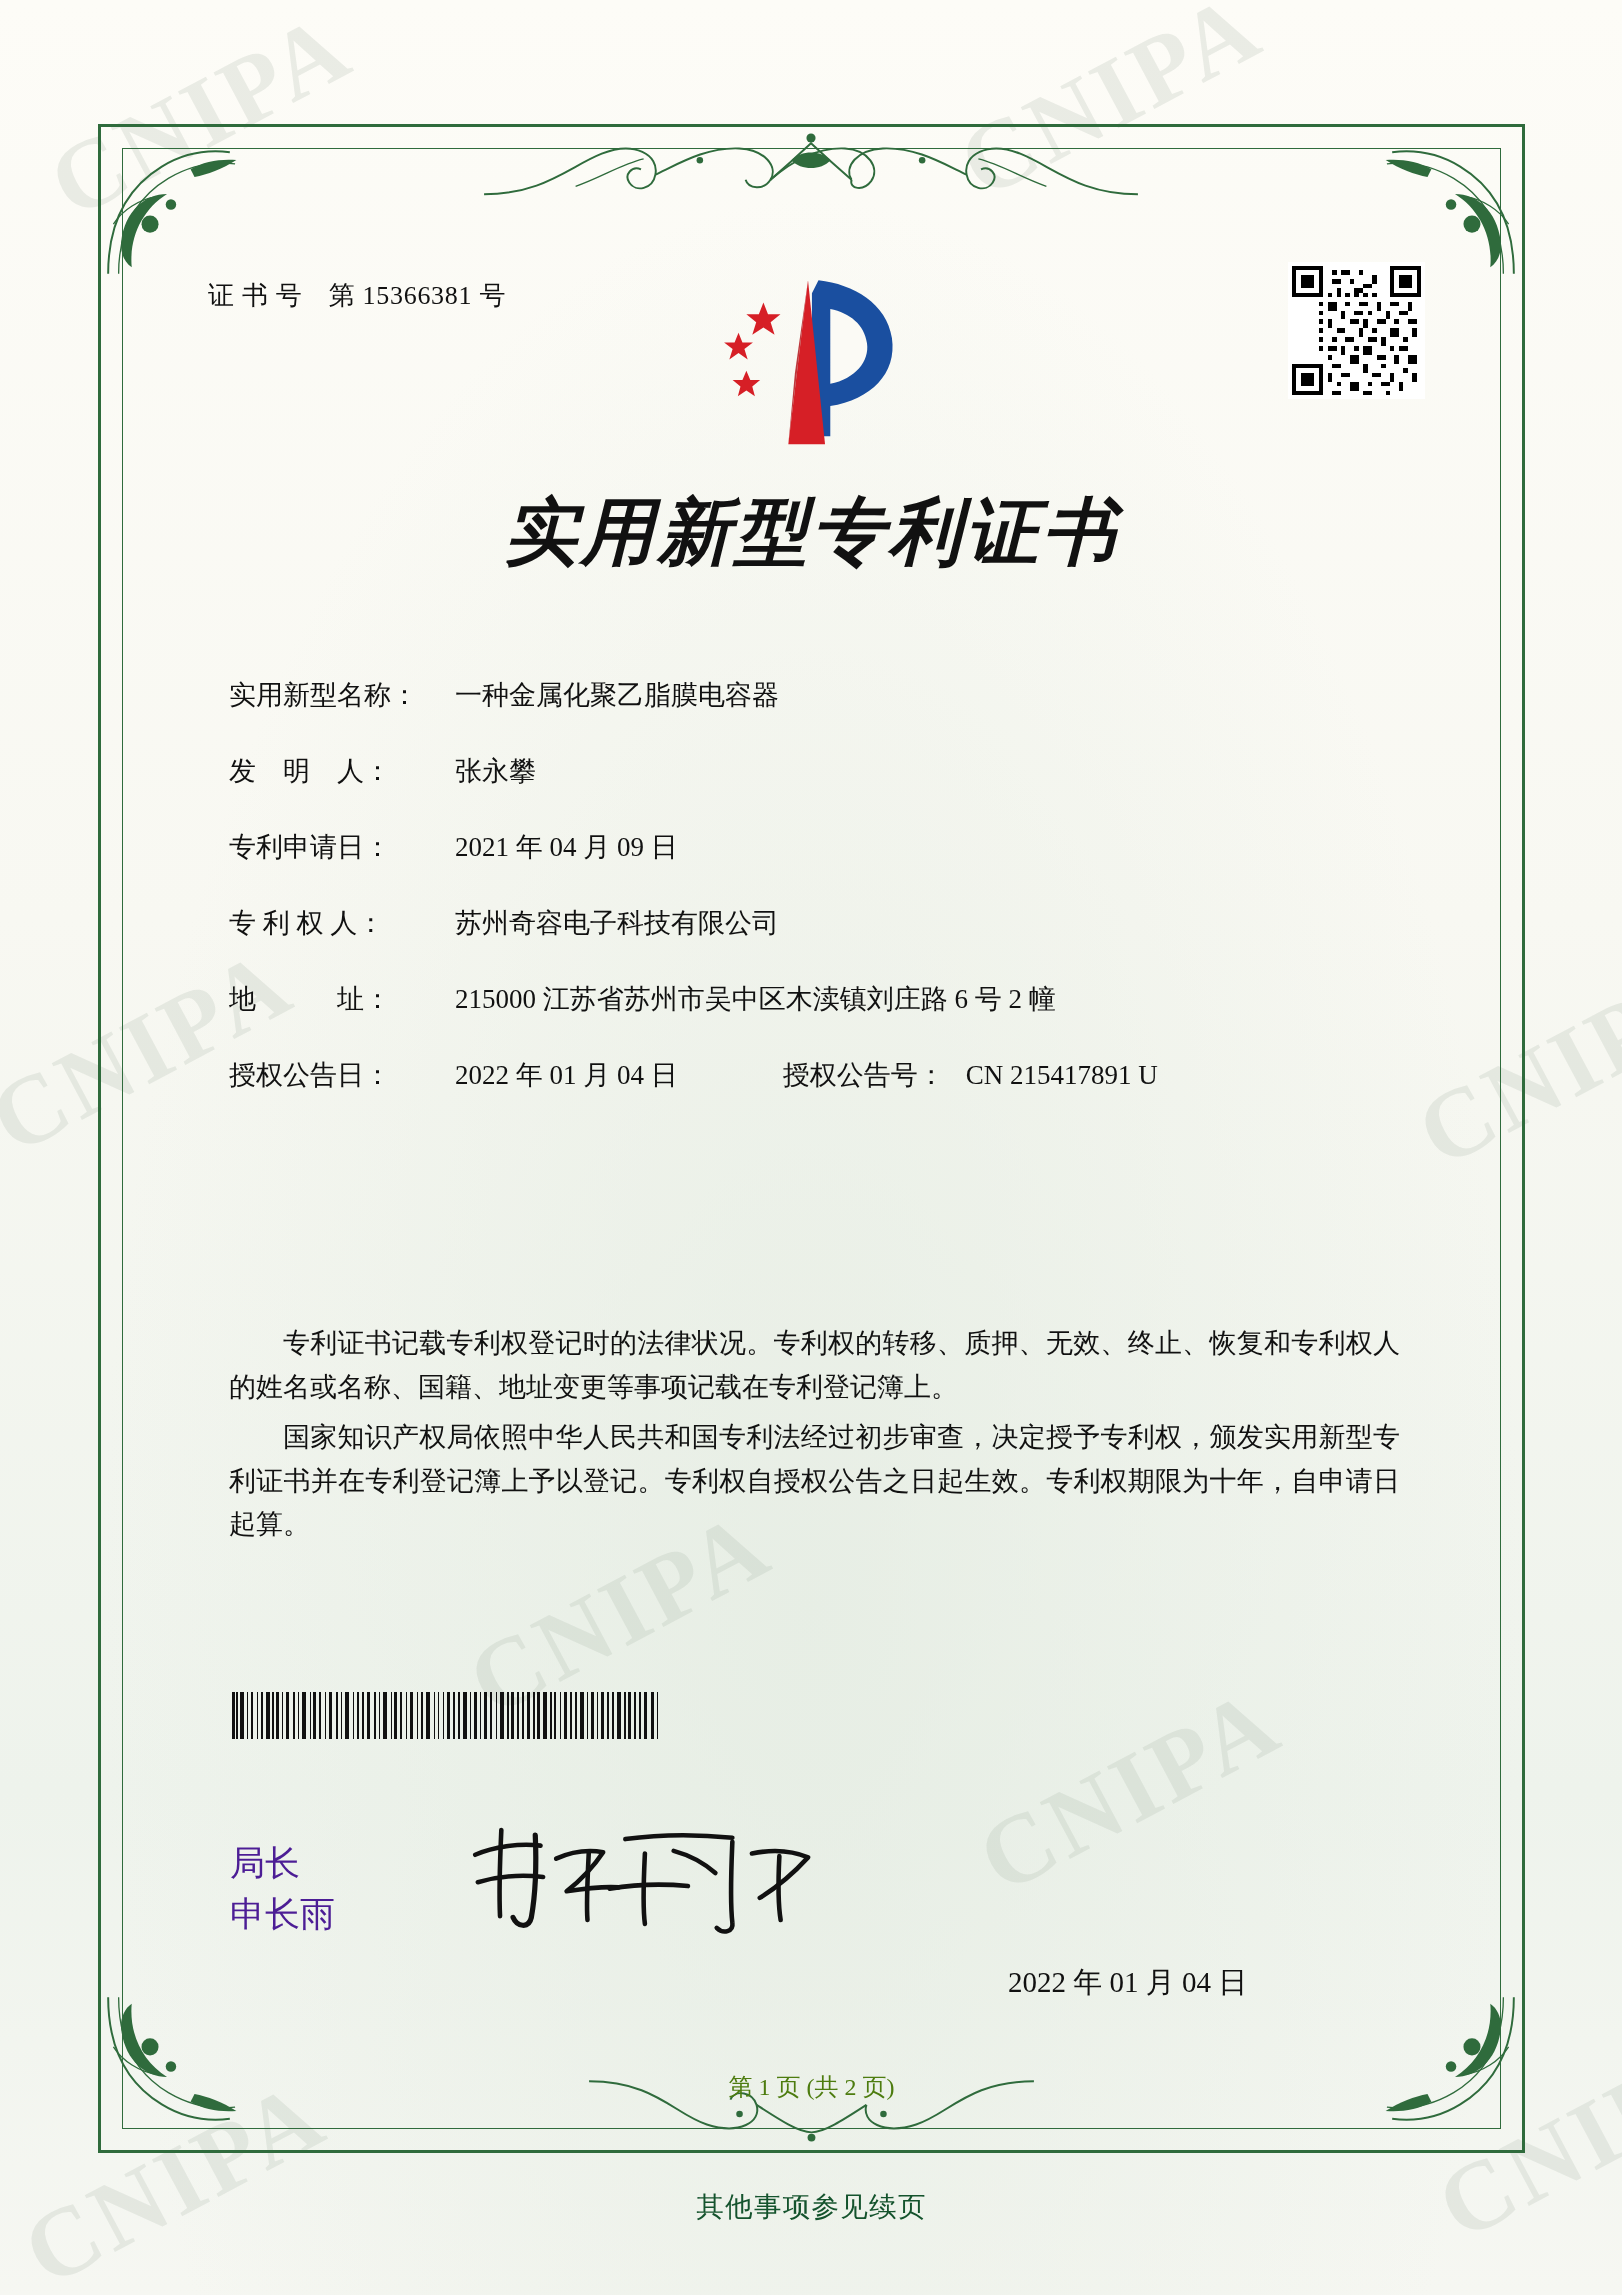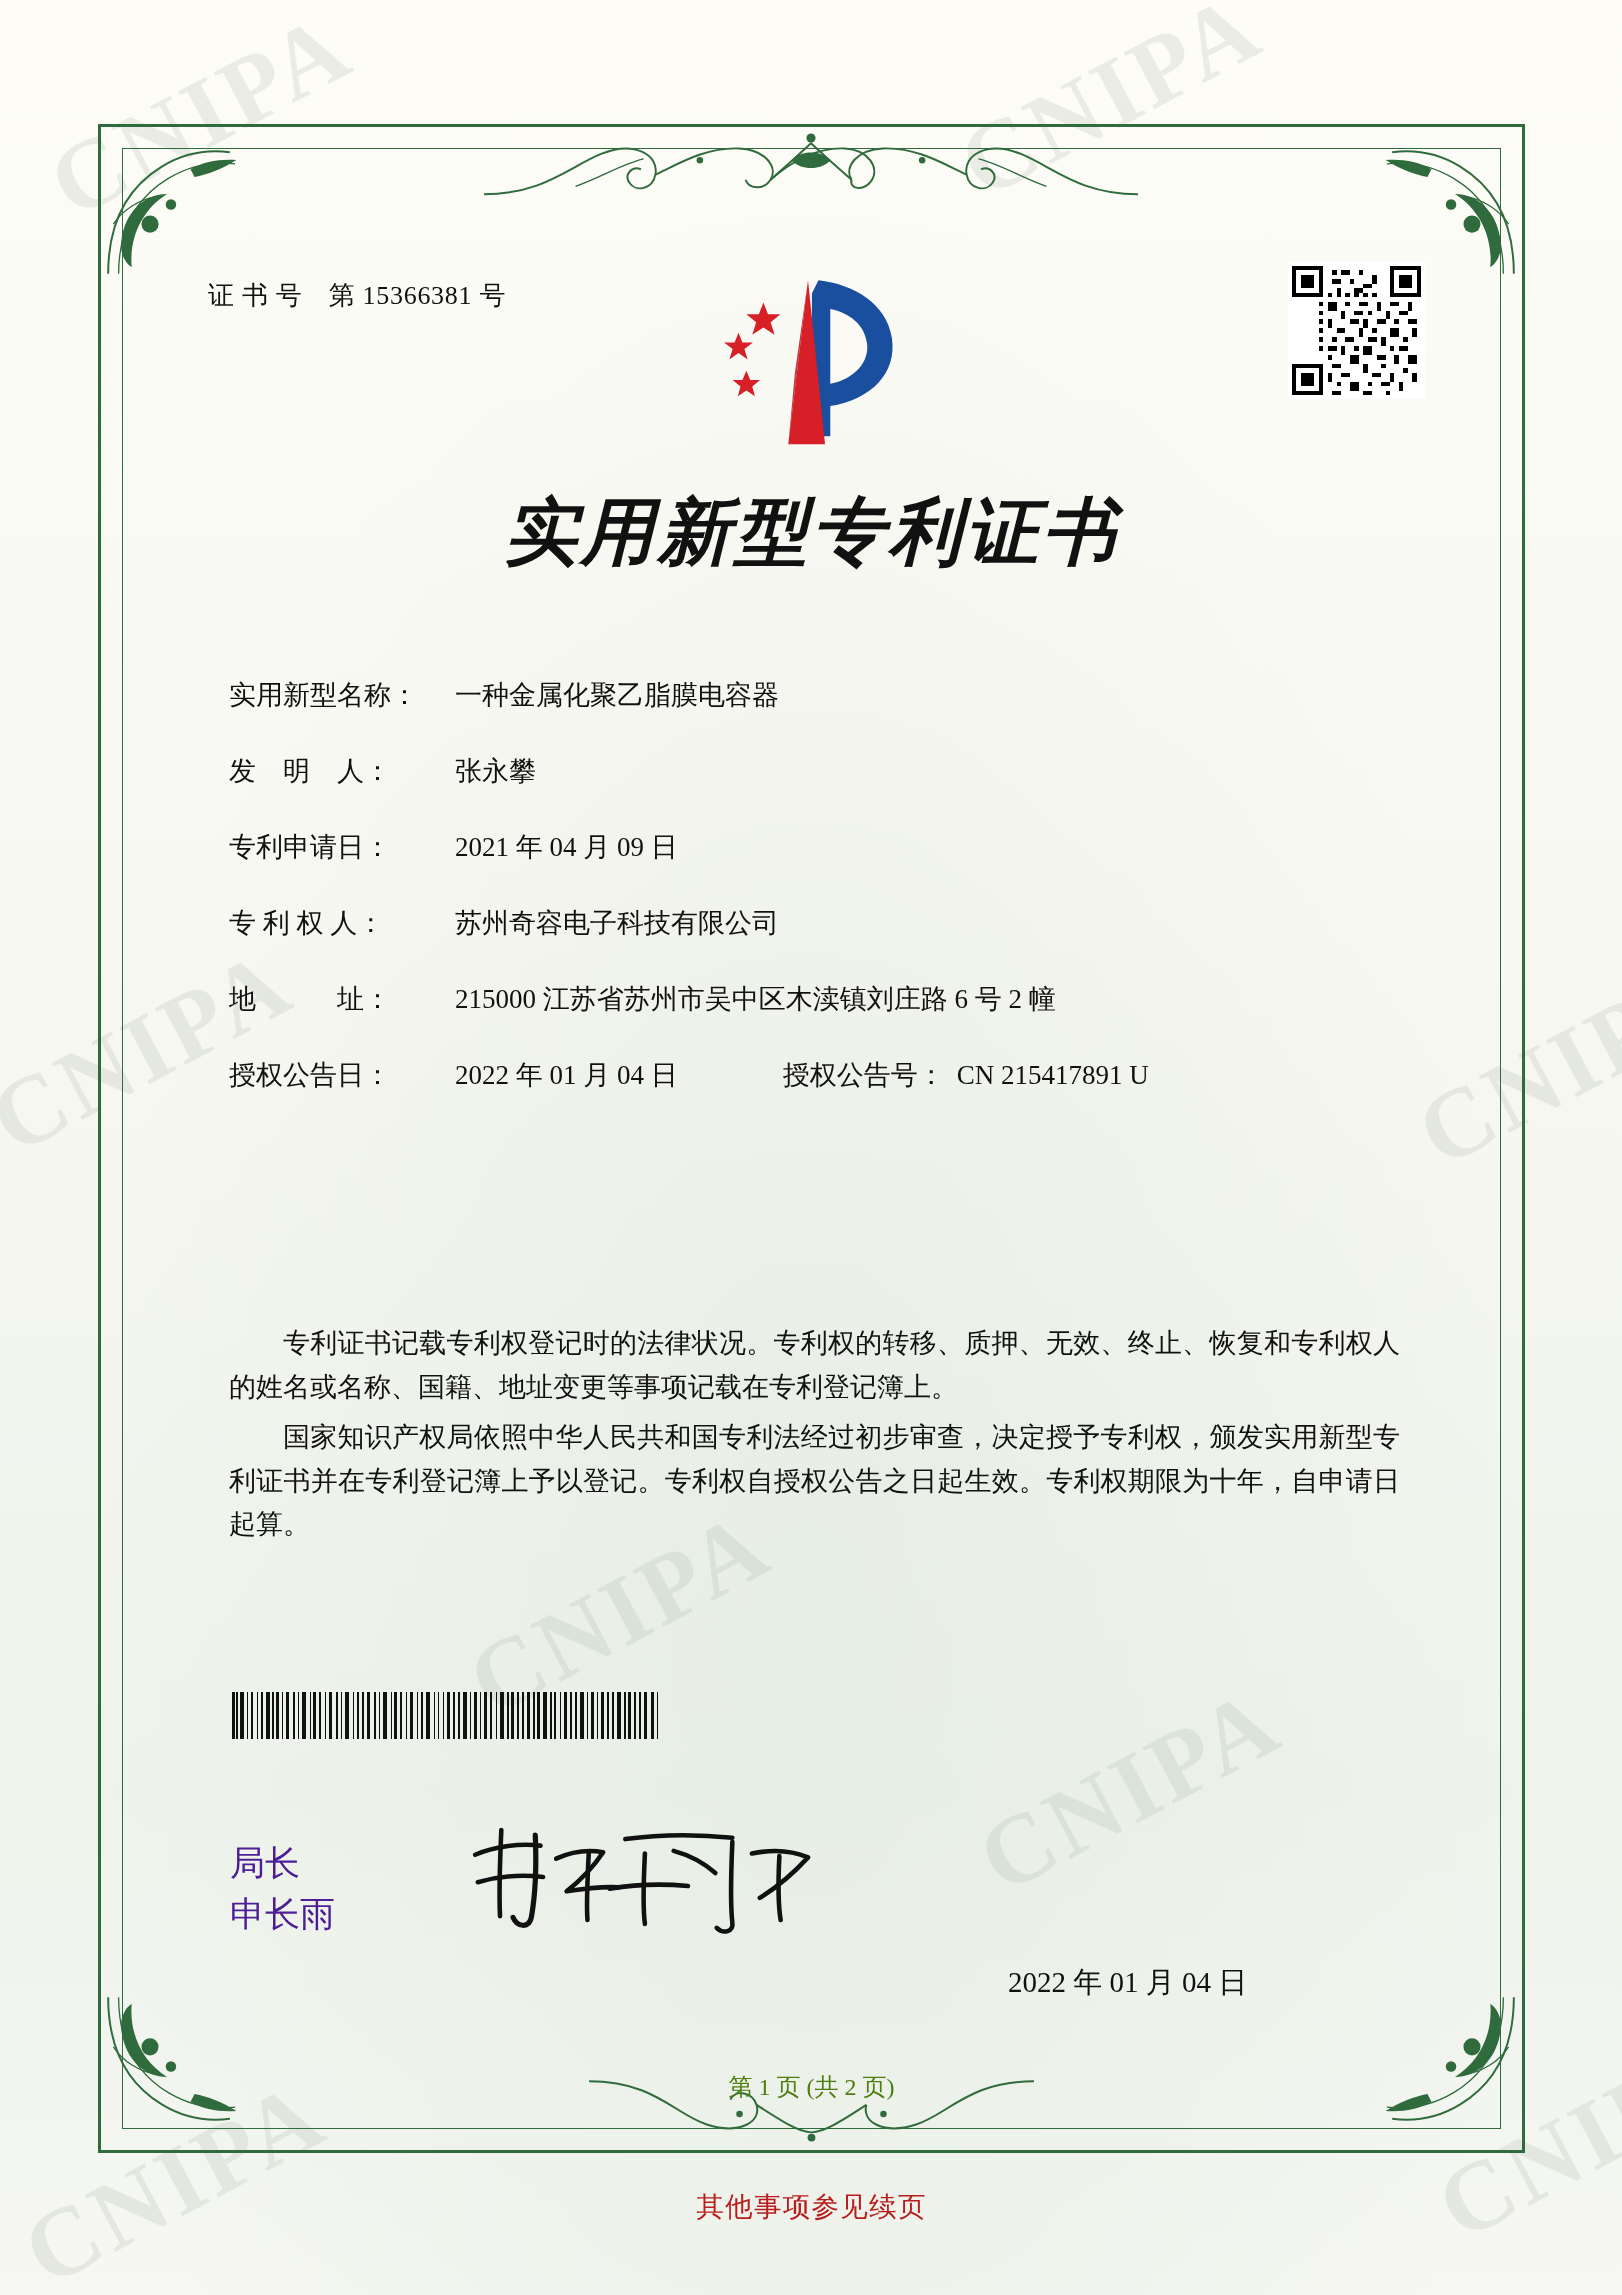--- a/index.html
+++ b/index.html
@@ -198,21 +198,21 @@
     text-align: center;
     font-size: 24px;
     color: #4d7c0f;
   }
 
   .footer-note {
     position: absolute;
     left: 0; right: 0; top: 2189px;
     text-align: center;
     font-size: 27.5px;
-    color: #b91c1c;
+    color: #14532d;
     letter-spacing: 1.3px;
   }
 </style>
 </head>
 <body>
 
 <div class="page">
   <div class="page-tint"></div>
 
   <div class="wm" style="left:39px; top:59px; font-size:98px; transform:rotate(-28deg);">CNIPA</div>
@@ -447,21 +447,21 @@
       <span class="val">苏州奇容电子科技有限公司</span>
     </div>
     <div class="field">
       <span class="lbl">地　　　址：</span>
       <span class="val">215000 江苏省苏州市吴中区木渎镇刘庄路 6 号 2 幢</span>
     </div>
     <div class="field two">
       <span class="lbl">授权公告日：</span>
       <span class="val">2022 年 01 月 04 日</span>
       <span class="val2-label">授权公告号：</span>
-      <span class="val" style="margin-left:12px">CN 215417891 U</span>
+      <span class="val" style="margin-left:21px">CN 215417891 U</span>
     </div>
   </div>
 
   <div class="paras">
     <p>专利证书记载专利权登记时的法律状况。专利权的转移、质押、无效、终止、恢复和专利权人的姓名或名称、国籍、地址变更等事项记载在专利登记簿上。</p>
     <p>国家知识产权局依照中华人民共和国专利法经过初步审查，决定授予专利权，颁发实用新型专利证书并在专利登记簿上予以登记。专利权自授权公告之日起生效。专利权期限为十年，自申请日起算。</p>
   </div>
 
   <div class="barcode">
     <svg viewBox="0 0 660 72" shape-rendering="crispEdges">

